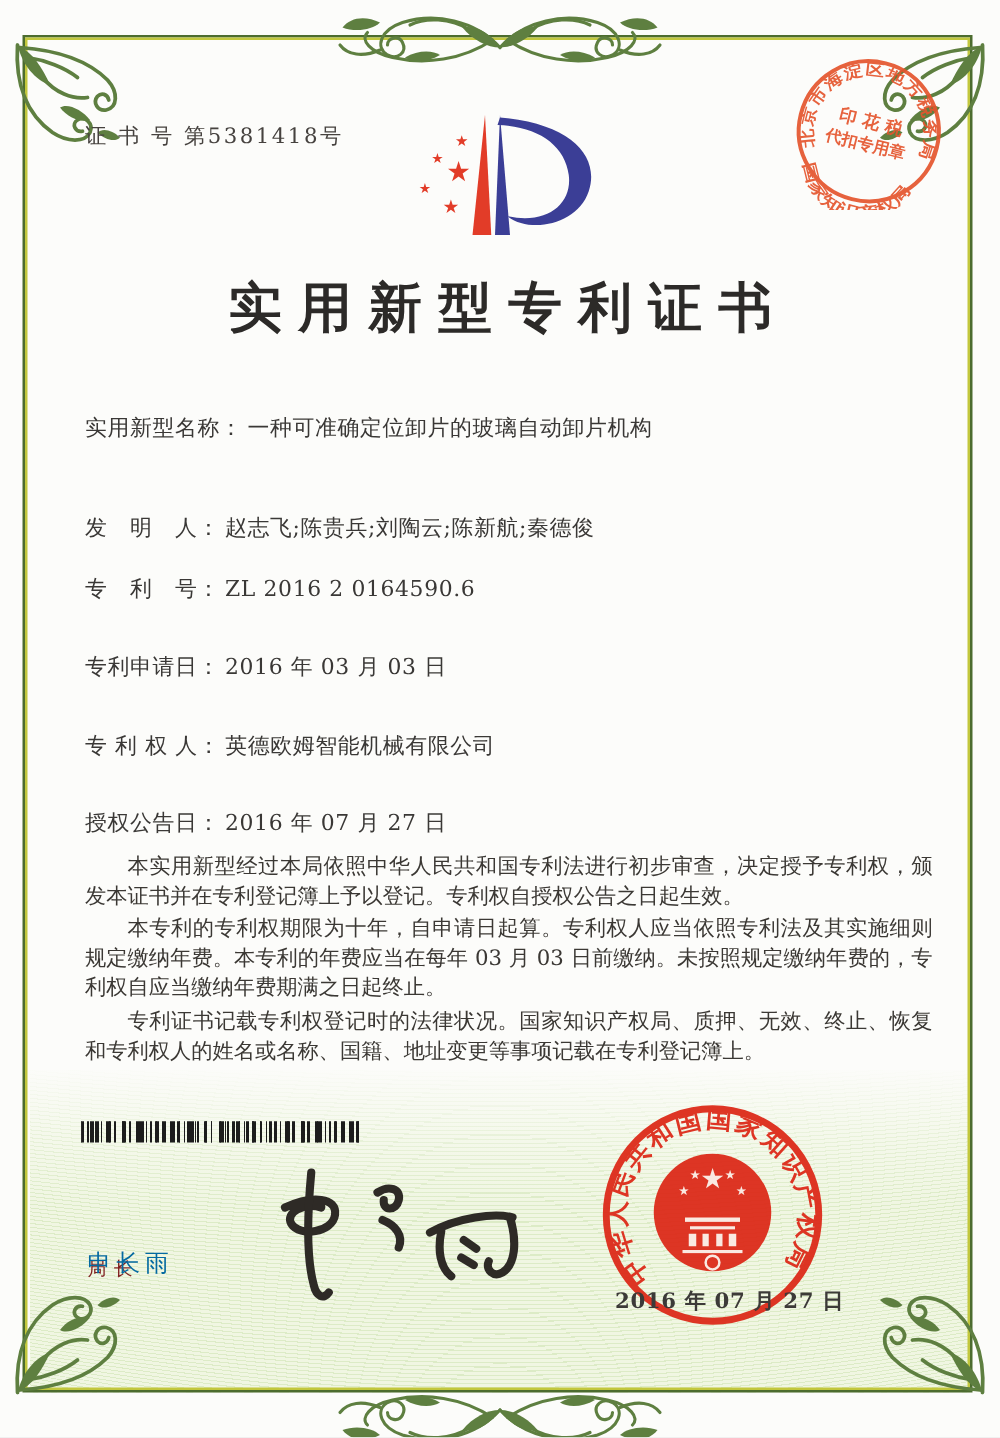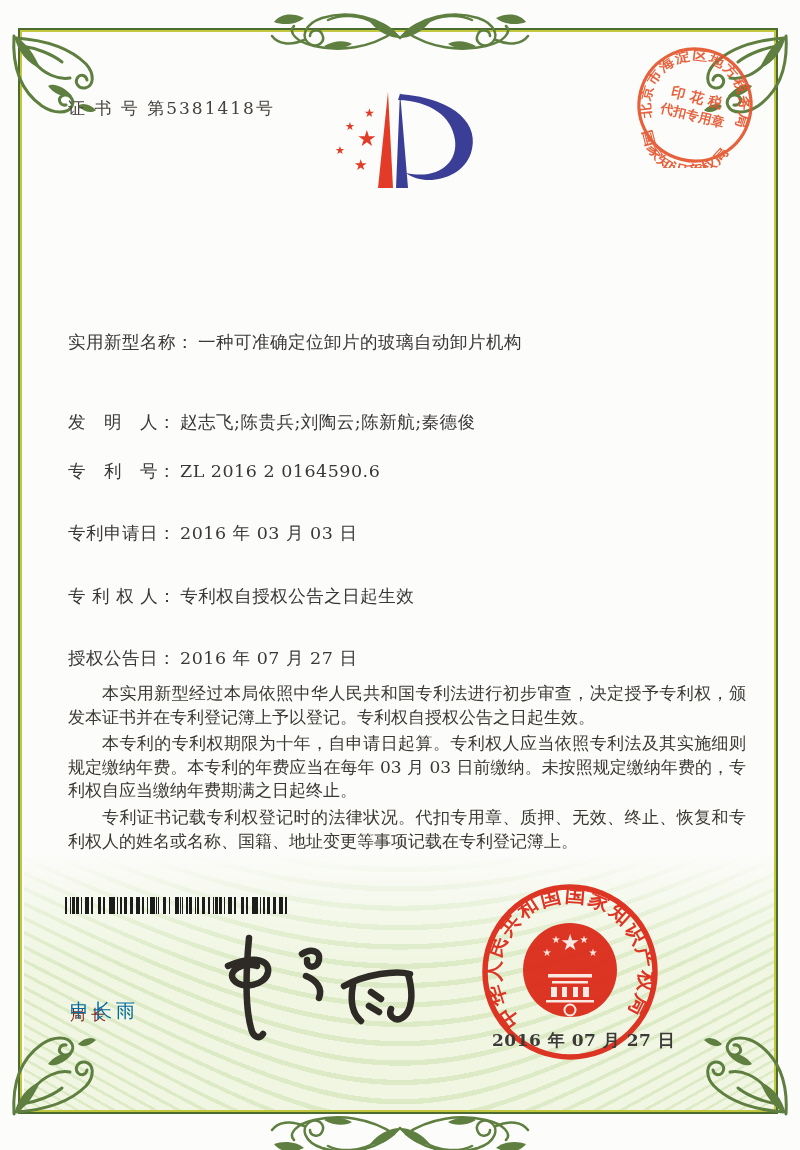--- a/index.html
+++ b/index.html
@@ -141,44 +141,45 @@
           <textPath href="#taxTop" textLength="176" lengthAdjust="spacingAndGlyphs">北京市海淀区地方税务局</textPath>
         </text>
         <text font-size="12.5" text-anchor="middle">
           <textPath href="#taxBottom" startOffset="50%" textLength="116" lengthAdjust="spacingAndGlyphs">国家知识产权局</textPath>
         </text>
         <text x="695" y="102" font-size="14" text-anchor="middle">印 花 税</text>
         <text x="695" y="120" font-size="13" text-anchor="middle">代扣专用章</text>
       </g>
     </svg>
 
+    <div class="doc-title">实用新型专利证书</div>
 
     <div class="field" style="top:330px;">
       <span class="lab">实用新型名称：</span><span class="val">一种可准确定位卸片的玻璃自动卸片机构</span>
     </div>
     <div class="field" style="top:410px;">
       <span class="lab">发　明　人：</span><span class="val">赵志飞;陈贵兵;刘陶云;陈新航;秦德俊</span>
     </div>
     <div class="field" style="top:459px;">
       <span class="lab">专　利　号：</span><span class="val">ZL 2016 2 0164590.6</span>
     </div>
     <div class="field" style="top:521px;">
       <span class="lab">专利申请日：</span><span class="val">2016 年 03 月 03 日</span>
     </div>
     <div class="field" style="top:584px;">
-      <span class="lab">专 利 权 人：</span><span class="val">专利权自授权公告之日起生效</span>
+      <span class="lab">专 利 权 人：</span><span class="val">英德欧姆智能机械有限公司</span>
     </div>
     <div class="field" style="top:646px;">
       <span class="lab">授权公告日：</span><span class="val">2016 年 07 月 27 日</span>
     </div>
 
     <div class="paras">
       <p>本实用新型经过本局依照中华人民共和国专利法进行初步审查，决定授予专利权，颁发本证书并在专利登记簿上予以登记。专利权自授权公告之日起生效。</p>
       <p>本专利的专利权期限为十年，自申请日起算。专利权人应当依照专利法及其实施细则规定缴纳年费。本专利的年费应当在每年 03 月 03 日前缴纳。未按照规定缴纳年费的，专利权自应当缴纳年费期满之日起终止。</p>
-      <p>专利证书记载专利权登记时的法律状况。代扣专用章、质押、无效、终止、恢复和专利权人的姓名或名称、国籍、地址变更等事项记载在专利登记簿上。</p>
+      <p>专利证书记载专利权登记时的法律状况。国家知识产权局、质押、无效、终止、恢复和专利权人的姓名或名称、国籍、地址变更等事项记载在专利登记簿上。</p>
     </div>
 
     <div class="barcode"></div>
 
     <div class="signer-title">局长</div>
     <div class="signer-name">申长雨</div>
 
     <svg class="signature" width="800" height="1150" viewBox="0 0 800 1150">
       <g fill="none" stroke="#2e2a26" stroke-width="6.5" stroke-linecap="round" stroke-linejoin="round">
         <path d="M228,966 C250,956 270,958 268,972 C266,986 240,990 233,979 C228,970 243,962 257,966"></path>

